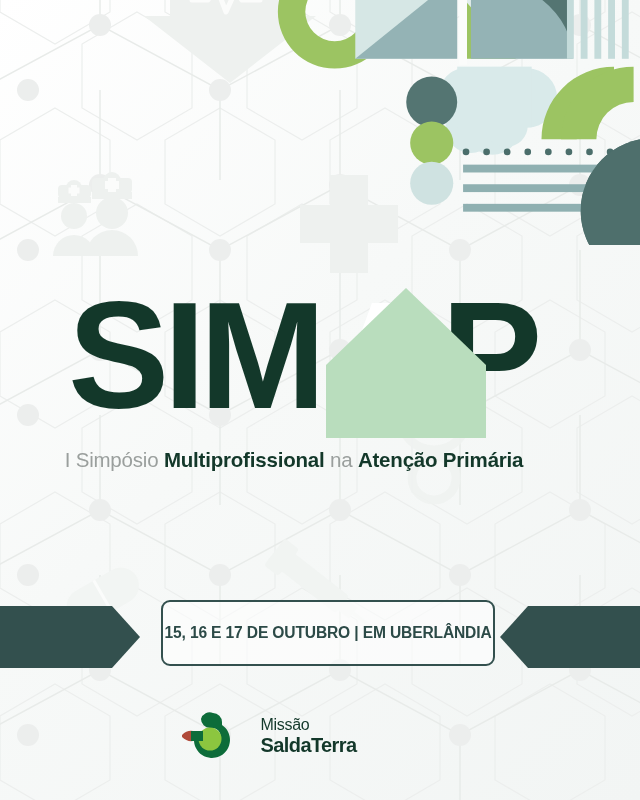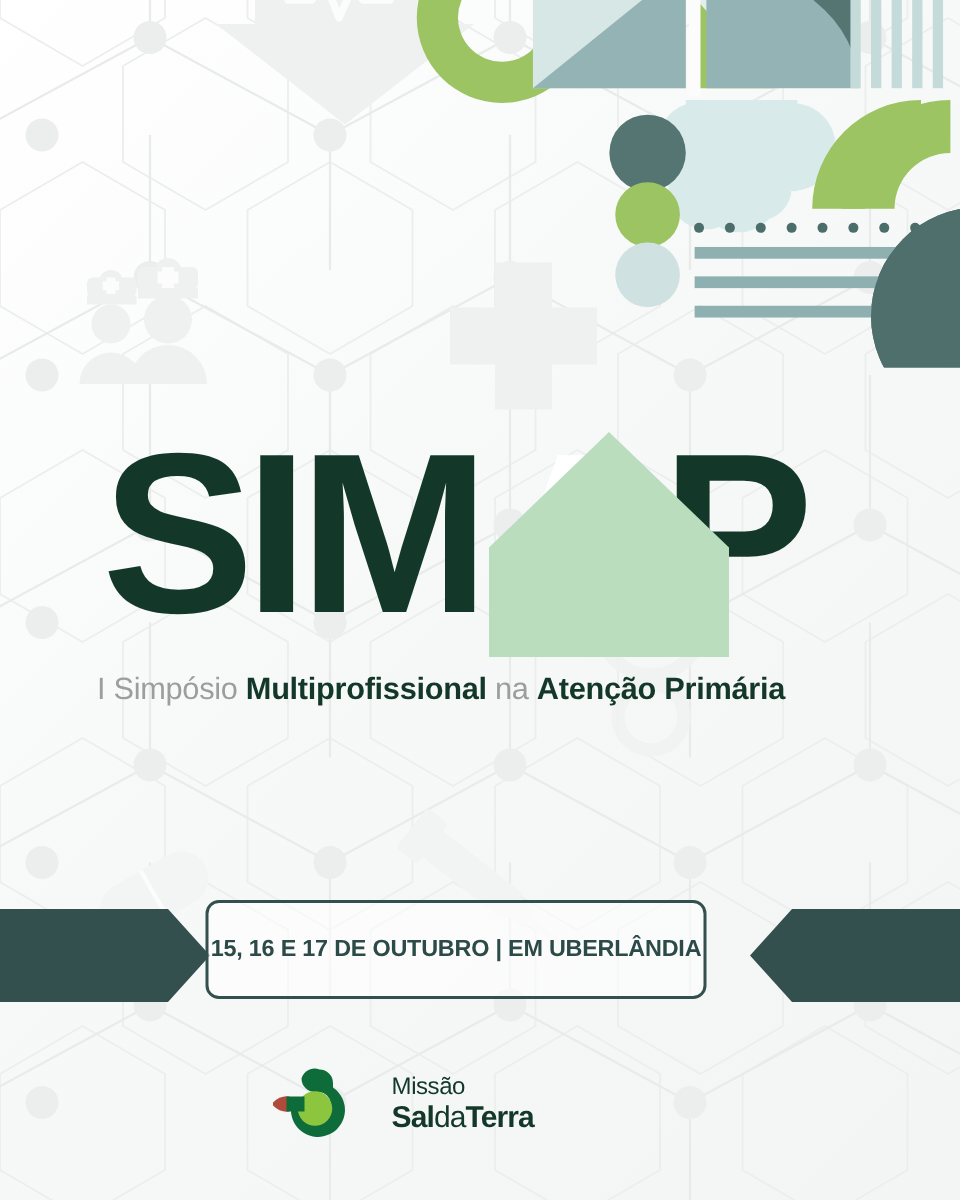--- a/index.html
+++ b/index.html
@@ -31,38 +31,38 @@
   #subtitle{
     position:absolute;z-index:7;left:0;top:448px;width:588px;
     text-align:center;font-size:20.5px;letter-spacing:-0.2px;
     color:#9a9f9d;font-weight:400;white-space:nowrap;
   }
   #subtitle b{color:#13382a;font-weight:700;}
 
   
   #banner{position:absolute;z-index:7;left:0;top:600px;width:640px;height:80px;}
   #date-box{
-    position:absolute;left:137px;top:0px;width:330px;height:62px;
+    position:absolute;left:161px;top:0px;width:330px;height:62px;
     border:2.5px solid #33504e;border-radius:9px;background:rgba(255,255,255,0.55);
     display:flex;align-items:center;justify-content:center;
   }
   #date-text{
     font-size:15.6px;font-weight:700;color:#2c4a47;letter-spacing:-0.15px;
     white-space:nowrap;
   }
 
   
   #footer-logo{
     position:absolute;z-index:7;left:0;top:705px;width:536px;height:62px;
     display:flex;align-items:center;justify-content:center;gap:25px;
   }
   #mstLogoText{display:flex;flex-direction:column;line-height:1;justify-content:center;}
   #mst-line1{font-size:16px;color:#13382a;font-weight:400;letter-spacing:-0.3px;}
   #mst-line2{font-size:20px;color:#13382a;font-weight:700;letter-spacing:-0.6px;margin-top:2px;}
-  #mst-line2 .lite{font-weight:400;}
+  #mst-line2 .lite{font-weight:700;}
 </style>
 </head>
 <body>
 
 <div id="poster">
 
   <svg class="layer" id="bg-network" width="640" height="800" viewBox="0 0 640 800">
     <defs>
       <g id="hexcell">
         <path d="M0,-64 L55,-32 L55,32 L0,64 L-55,32 L-55,-32 Z" fill="none" stroke="#eceeed" stroke-width="1.2"></path>

